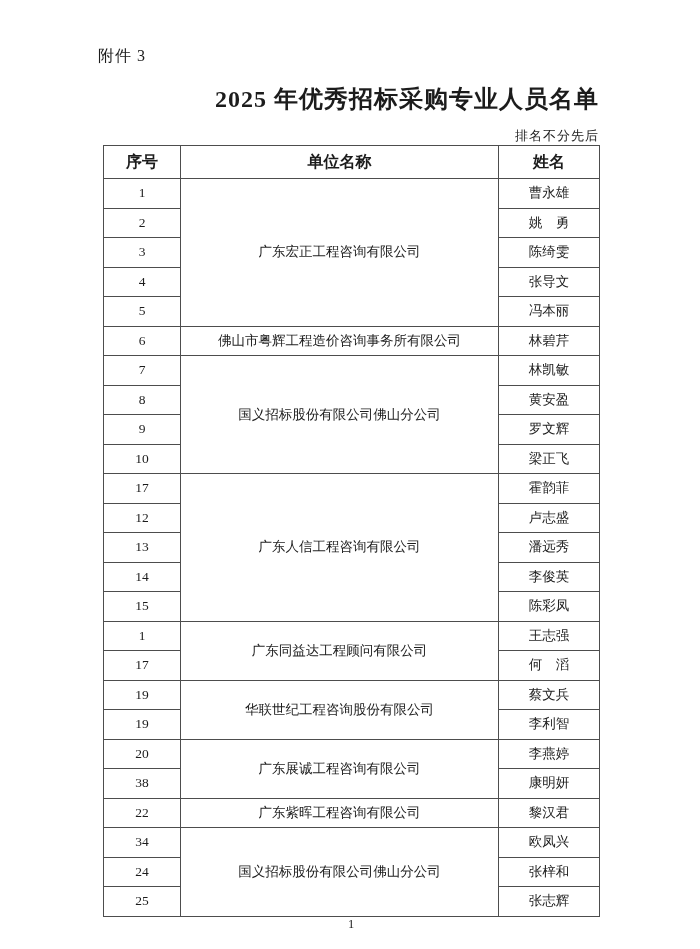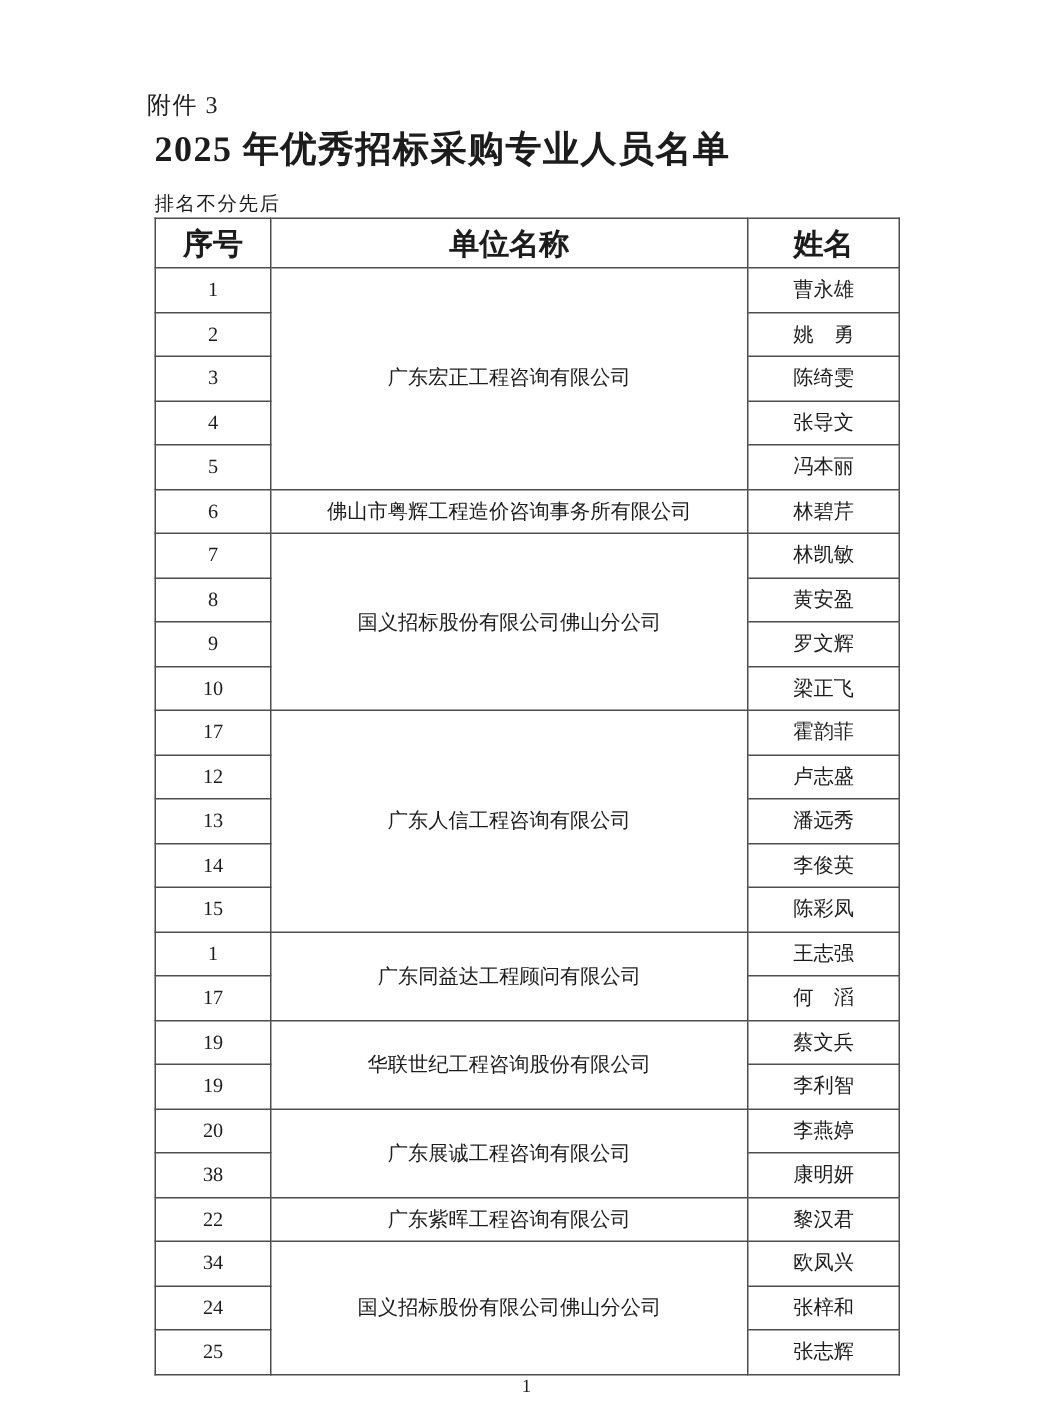--- a/index.html
+++ b/index.html
@@ -7,40 +7,41 @@
   body {
     width: 700px;
     height: 949px;
     position: relative;
     font-family: "Liberation Serif", "DejaVu Serif", serif;
     color: #1c1c1c;
   }
   .attachment {
     position: absolute;
     left: 98px;
-    top: 60px;
+    top: 46px;
     font-size: 16px;
     letter-spacing: 1px;
   }
   .doc-title {
     position: absolute;
     left: 103px;
     width: 496px;
     top: 83px;
-    text-align: left;
+    text-align: right;
     font-size: 24px;
     font-weight: bold;
     letter-spacing: 1px;
     white-space: nowrap;
   }
   .note {
     position: absolute;
     left: 103px;
     width: 496px;
     top: 127px;
+    text-align: right;
     font-size: 13px;
     letter-spacing: 1px;
   }
   table.roster {
     position: absolute;
     left: 103px;
     top: 145px;
     width: 496px;
     border-collapse: collapse;
     table-layout: fixed;
@@ -50,21 +51,21 @@
     text-align: center;
     vertical-align: middle;
     font-size: 13.5px;
     font-weight: normal;
     padding: 0;
     overflow: hidden;
   }
   table.roster th {
     height: 33px;
     font-weight: bold;
-    font-size: 20px;
+    font-size: 16px;
   }
   table.roster td { height: 29.5px; }
   col.c-no { width: 77px; }
   col.c-company { width: 318px; }
   col.c-name { width: 101px; }
   .page-number {
     position: absolute;
     left: 103px;
     width: 496px;
     top: 917px;

